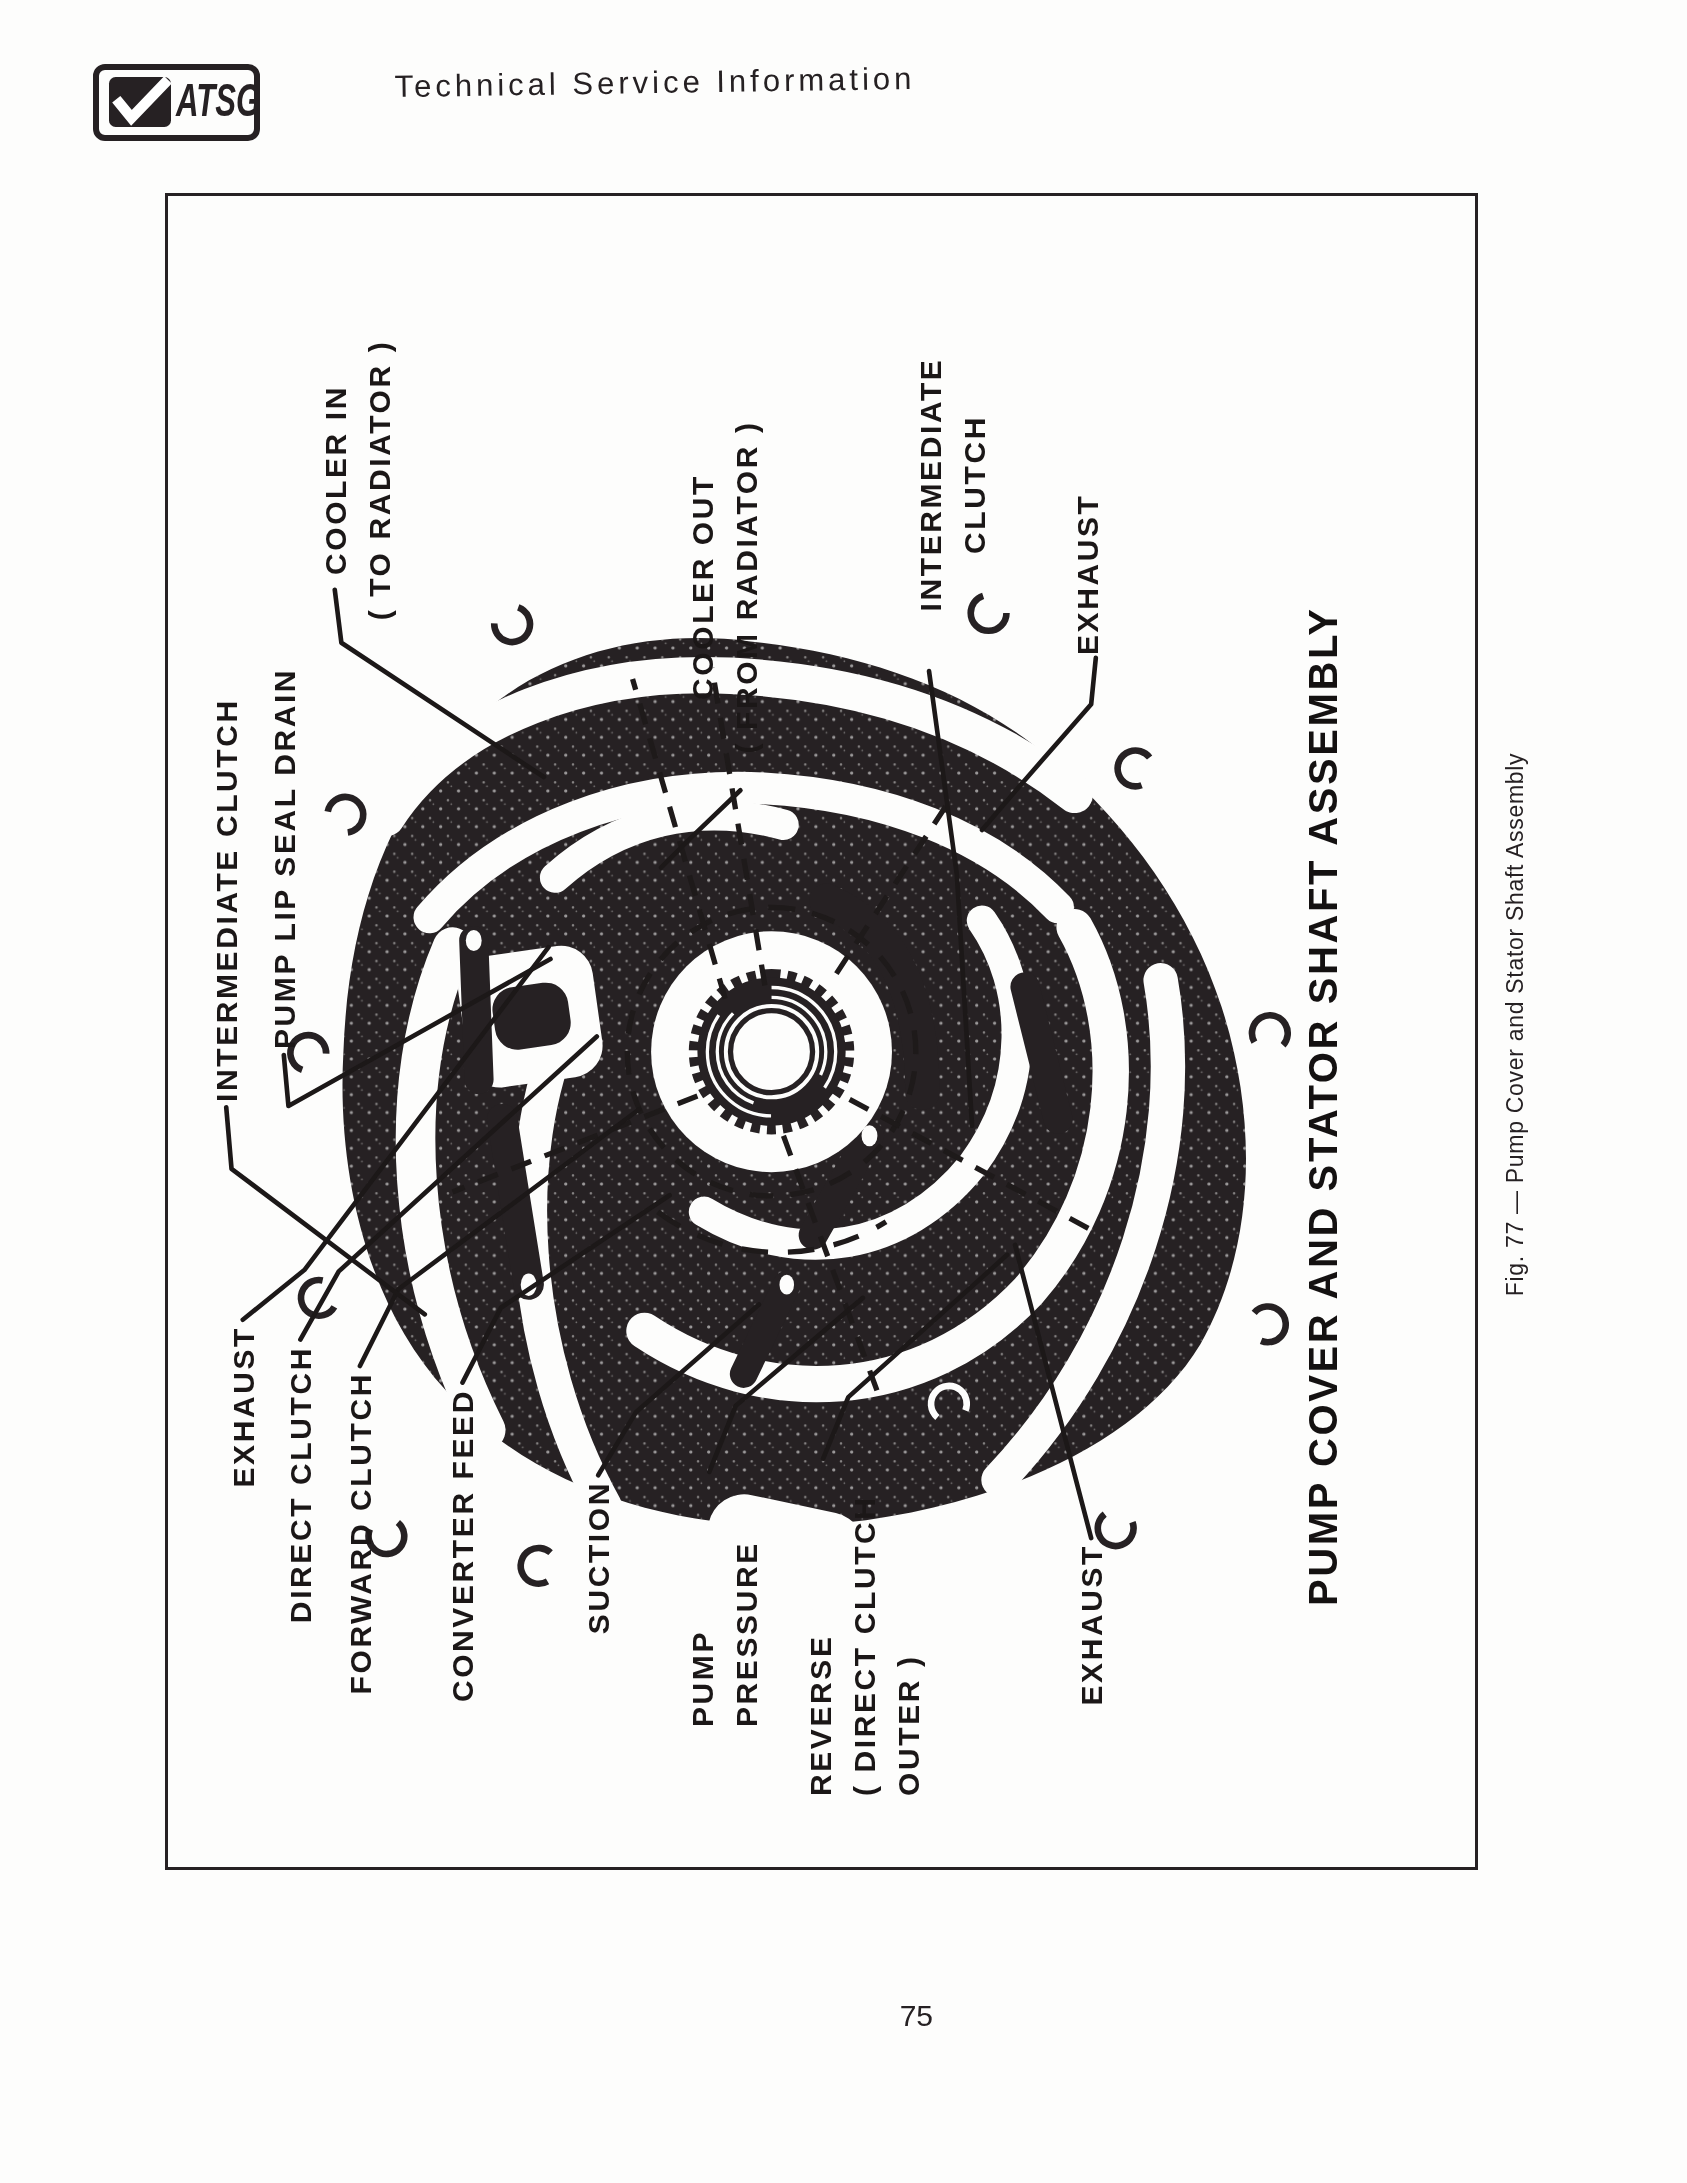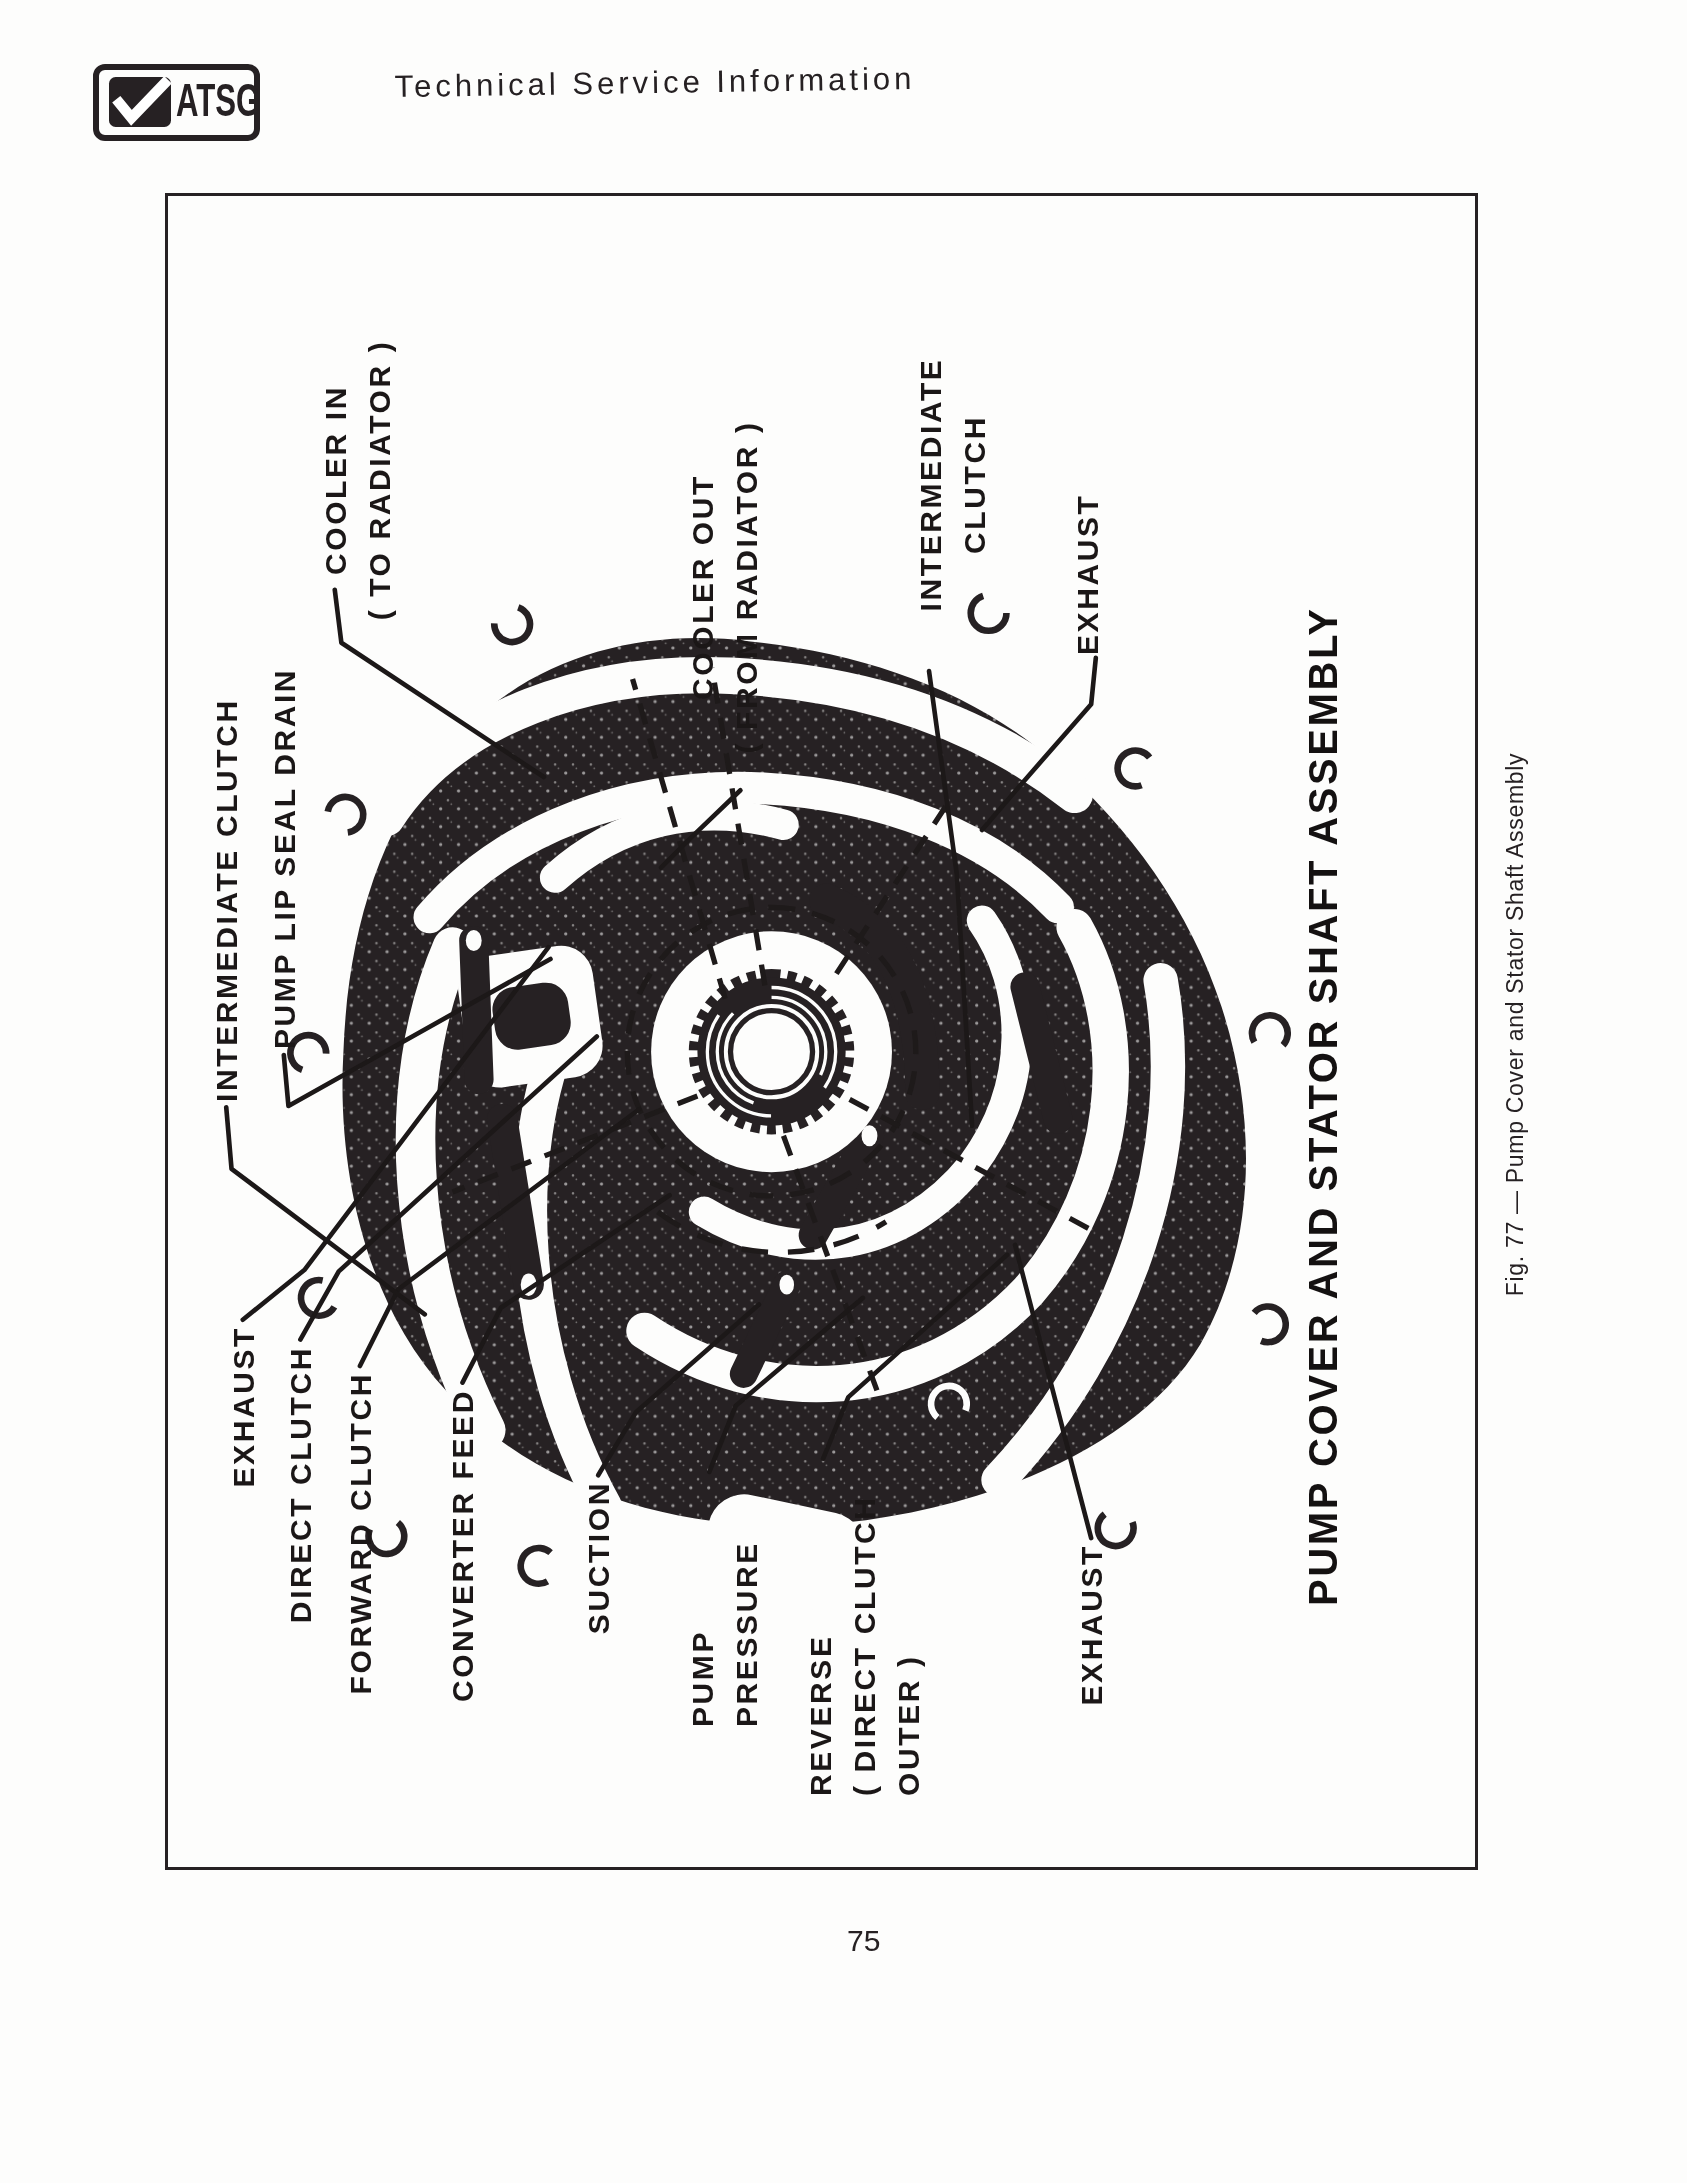--- a/index.html
+++ b/index.html
@@ -5,21 +5,21 @@
   html,body{margin:0;padding:0;background:#e8e8e6;}
   .page{
     position:relative; width:1687px; height:2183px;
     background:#fdfdfc; overflow:hidden;
     font-family:"Liberation Sans", sans-serif;
     color:#262123;
   }
   
   .logo-box{
     position:absolute; left:93px; top:64px; width:155px; height:65px;
-    border:6px solid #262123; border-radius:12px; background:#fdfdfc;
+    border:6px solid #262123; border-radius:12px; background:#fdfdfc;font-style:italic;
   }
   .logo-check{
     position:absolute; left:10px; top:7.3px; width:62px; height:50px;
     background:#262123; border-radius:6.6px;
   }
   .logo-text{
     position:absolute; left:77px; top:5.3px;
     font-size:38px; font-weight:700; letter-spacing:0px;
     transform:scale(0.82,1.22); transform-origin:left top;
     color:#262123;
@@ -51,22 +51,22 @@
     font-size:40px; font-weight:700; letter-spacing:2.6px; color:#141111;
     white-space:nowrap;
   }
   .fig-caption{
     position:absolute; left:1052px; top:1010px; width:926px; height:29px;
     display:flex; align-items:center; justify-content:center;
     font-size:23px; font-weight:400; letter-spacing:0.7px;
     transform:rotate(-90deg); color:#262123;
   }
   .page-number{
-    position:absolute; left:847px; top:1924px; width:86px;
-    text-align:left; font-size:30px; color:#262123;
+    position:absolute; left:847px; top:1999px; width:86px;
+    text-align:right; font-size:30px; color:#262123;
   }
 </style>
 </head>
 <body>
 
 <div class="page">
 
   <div class="logo-box">
     <div class="logo-check">
       <svg width="62" height="50" viewBox="0 0 94 76">

